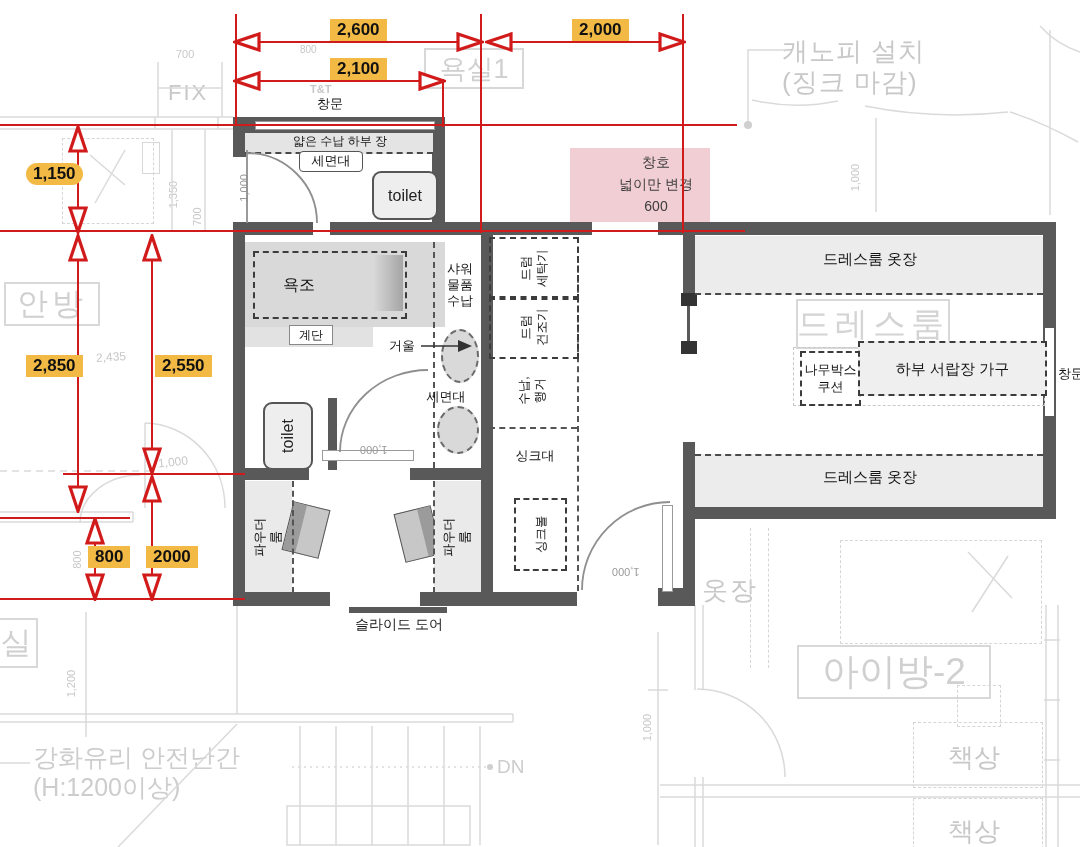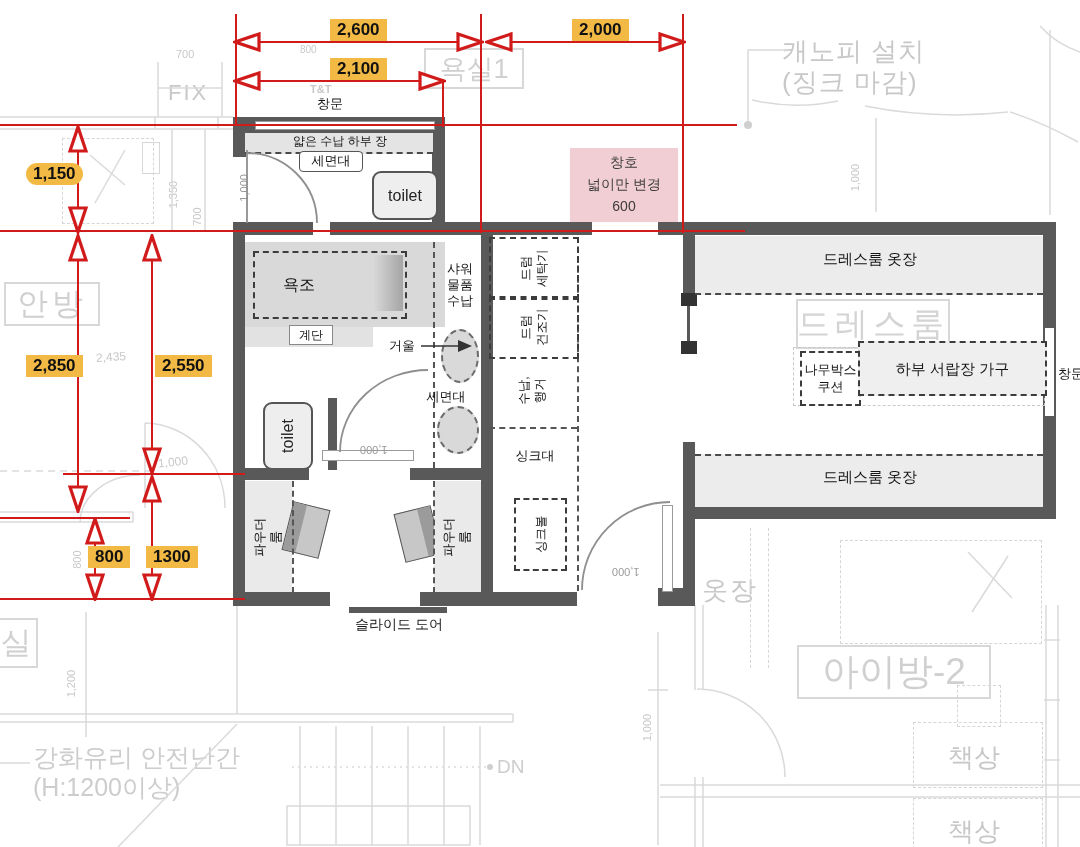--- a/index.html
+++ b/index.html
@@ -13,21 +13,21 @@
   .pre{white-space:pre-line;}
   .r90{transform:rotate(-90deg);white-space:pre-line;}
   .r180{transform:rotate(180deg);white-space:nowrap;}
   .dashbox{position:absolute;border:2px dashed #3c3c3c;display:flex;align-items:center;justify-content:center;text-align:center;color:#141414;font-size:13px;line-height:1.3;}
   .dvline{position:absolute;width:0;border-left:2px dashed #555;}
   .dhline{position:absolute;height:0;border-top:2px dashed #555;}
   .bgt{position:absolute;color:#c8c8c8;line-height:1.2;}
   .bgbox{position:absolute;border:2px solid #d8d8d8;color:#d0d0d0;display:flex;align-items:center;justify-content:center;white-space:nowrap;}
   .bgdash{position:absolute;border:1.5px dashed #d6d6d6;}
   .ylab{position:absolute;background:#f2ba45;color:#111;font-weight:bold;font-size:17px;padding:1px 7px;white-space:nowrap;z-index:40;}
-  .note{position:absolute;background:#f1ced3;color:#3c3c3c;font-size:14px;display:flex;align-items:center;justify-content:center;text-align:center;line-height:1.55;z-index:15;}
+  .note{position:absolute;background:#f1ced3;color:#3c3c3c;font-size:14px;display:flex;align-items:center;justify-content:center;text-align:center;line-height:1.55;z-index:15;padding-left:32px;}
   .rounded{position:absolute;border:2px solid #555;background:#eee;border-radius:9px;display:flex;align-items:center;justify-content:center;font-size:16px;color:#222;}
   .oval{position:absolute;border:2px dashed #6a6a6a;border-radius:50%;background:#d9d9d9;}
   .chair{position:absolute;background:#c7c7c7;border:1.5px solid #555;}
   .band{position:absolute;background:#9b9b9b;}
   svg.layer{position:absolute;left:0;top:0;pointer-events:none;}
   .z1{z-index:1}.z2{z-index:10}.z3{z-index:30}
 </style>
 </head>
 <body>
 
@@ -322,15 +322,15 @@
     </g>
   </svg>
 
   <div class="ylab" style="left:330px;top:19px;"><span>2,600</span></div>
   <div class="ylab" style="left:552px;top:19px;margin-left:20px;"><span>2,000</span></div>
   <div class="ylab" style="left:330px;top:58px;"><span>2,100</span></div>
   <div class="ylab" style="left:26px;top:163px;border-radius:11px;"><span>1,150</span></div>
   <div class="ylab" style="left:26px;top:355px;"><span>2,850</span></div>
   <div class="ylab" style="left:155px;top:355px;"><span>2,550</span></div>
   <div class="ylab" style="left:88px;top:546px;"><span>800</span></div>
-  <div class="ylab" style="left:146px;top:546px;"><span>1300</span></div>
+  <div class="ylab" style="left:146px;top:546px;"><span>2000</span></div>
 
 </div>
 
 </body></html>

